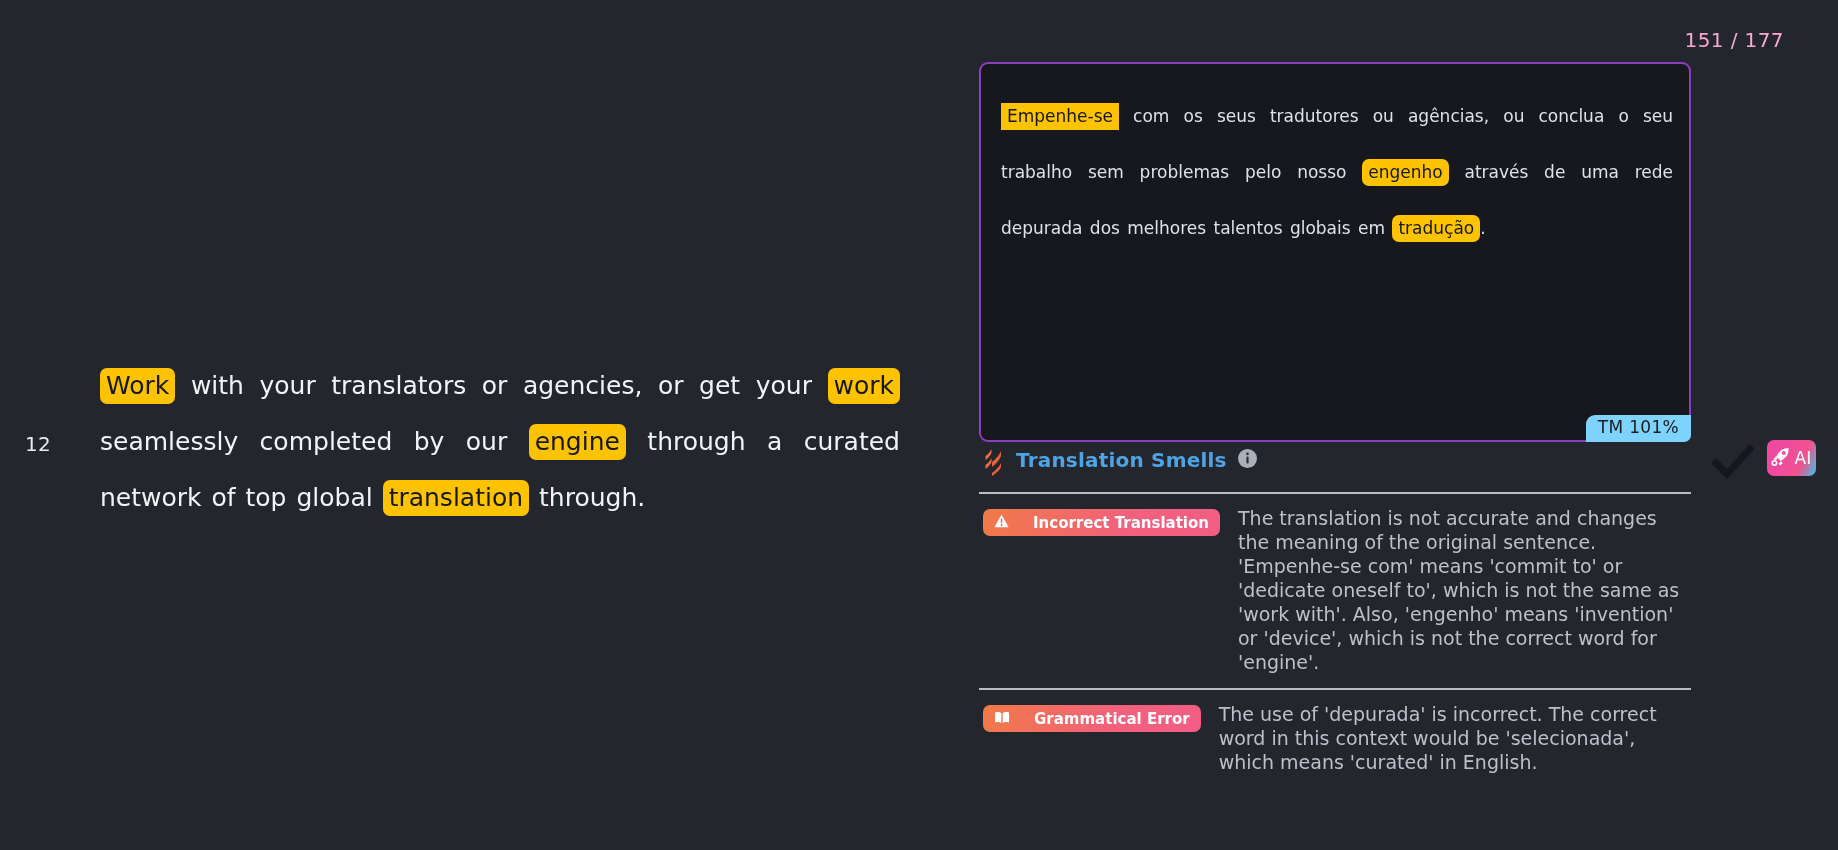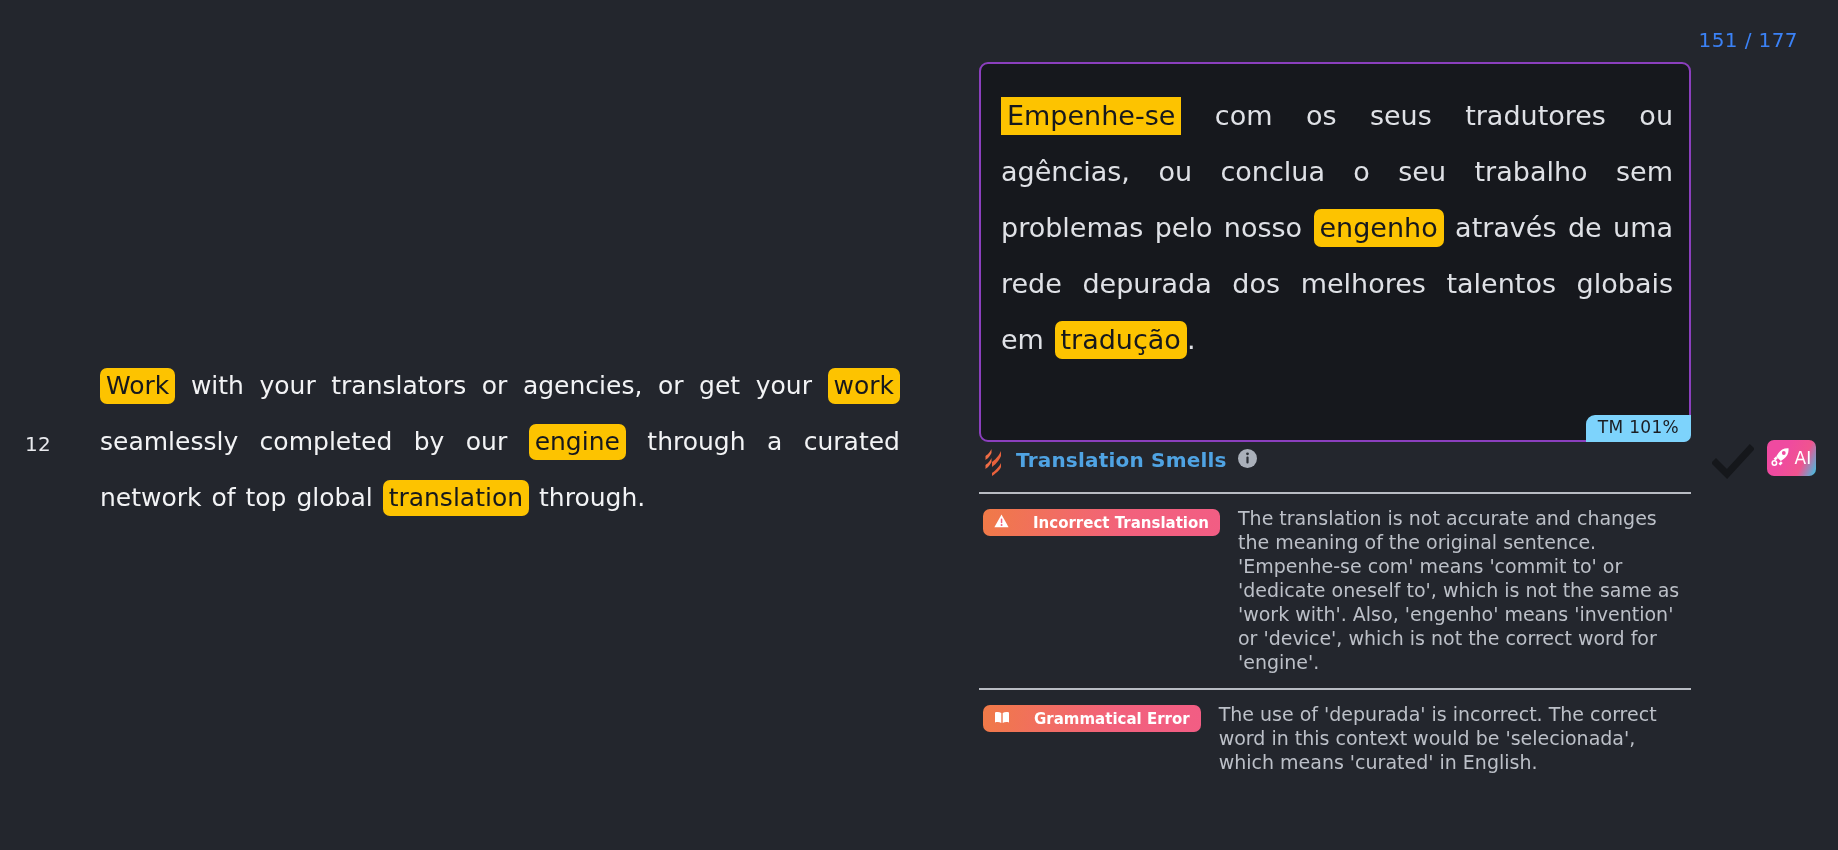--- a/index.html
+++ b/index.html
@@ -55,45 +55,45 @@
     border-radius: 7px;
     padding: 3px 6px 4px 6px;
     box-decoration-break: clone;
     -webkit-box-decoration-break: clone;
   }
   .hl.square { border-radius: 0; }
 
   
   .counter {
     position: absolute;
-    right: 40px;
+    right: 54px;
     top: 28px;
     font-size: 20px;
-    color: #3b82f6;
+    color: #f9a8d4;
     letter-spacing: .4px;
   }
 
   
   .target-box {
     position: absolute;
     left: 979px;
     top: 62px;
     width: 712px;
     height: 380px;
     background: #16181d;
     border: 2px solid #8b3fbe;
     border-radius: 9px;
     overflow: visible;
   }
   .target-text {
     position: absolute;
     left: 20px;
     top: 24px;
     width: 672px;
-    font-size: 27px;
+    font-size: 17px;
     line-height: 56px;
     color: #dfe1e6;
     text-align: justify;
     word-spacing: 2px;
   }
   .tm-badge {
     position: absolute;
     right: -2px;
     bottom: -2px;
     background: #7dd3fc;

